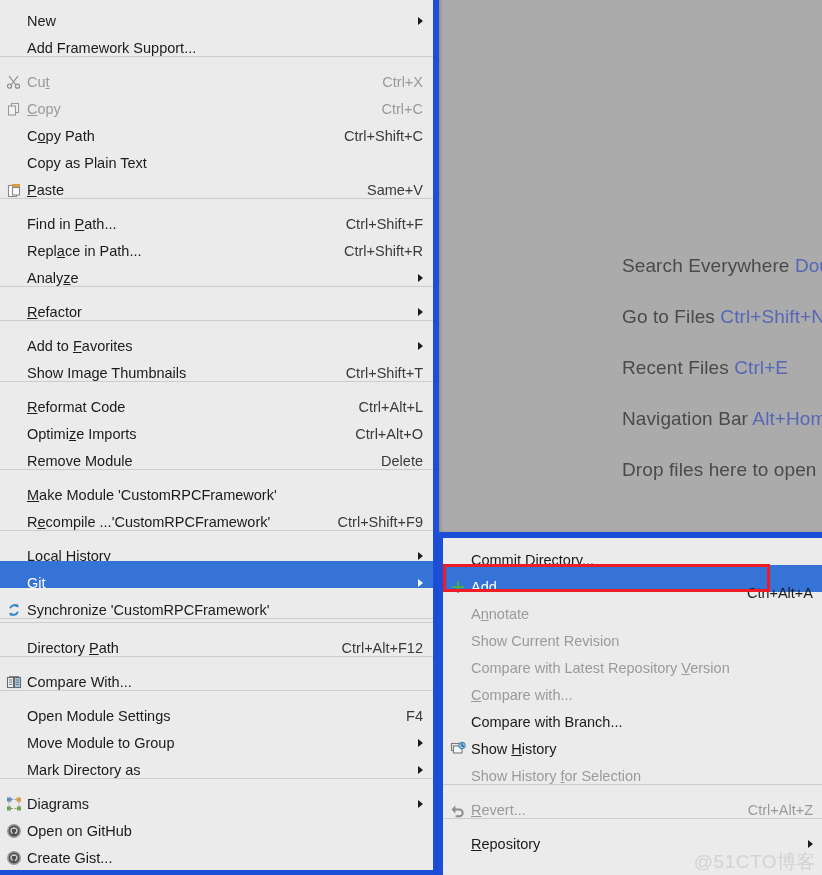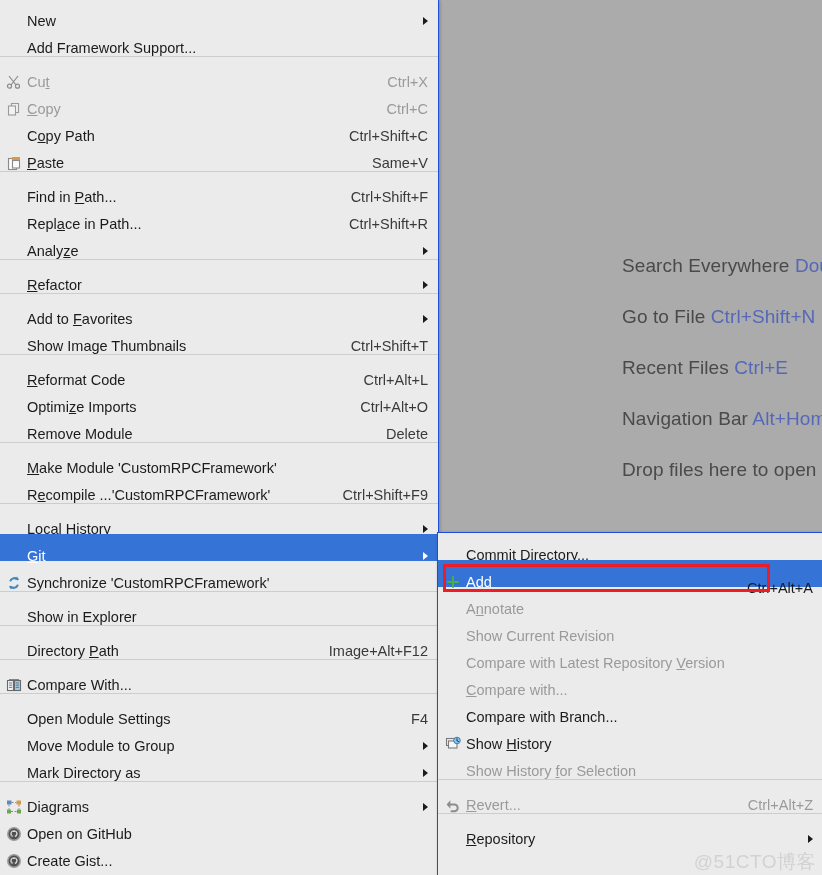--- a/index.html
+++ b/index.html
@@ -33,21 +33,21 @@
     color: #4a4a4a;
     white-space: nowrap;
     letter-spacing: 0.1px;
   }
   .hint-key { color: #5568b8; }
 
   
   .menu {
     position: absolute;
     background: #ebebeb;
-    border: 1px solid #1d4ed8;
+    border: 6px solid #1d4ed8;
     box-sizing: border-box;
     box-shadow: 1px 1px 3px rgba(0,0,0,0.25);
   }
   #main-menu {
     left: -1px;
     top: -1px;
     width: 440px;
     height: 877px;
     border-top: none;
     border-left: none;
@@ -142,21 +142,21 @@
     letter-spacing: 0.5px;
     pointer-events: none;
   }
 </style>
 </head>
 <body>
 
 <div id="editor-backdrop">
   <div id="editor-hints">
       <div class="hint-row"><span>Search Everywhere </span><span class="hint-key">Double Shift</span></div>
-      <div class="hint-row"><span>Go to File </span><span class="hint-key">Ctrl+Shift+N</span></div>
+      <div class="hint-row"><span>Go to Files </span><span class="hint-key">Ctrl+Shift+N</span></div>
       <div class="hint-row"><span>Recent Files </span><span class="hint-key">Ctrl+E</span></div>
       <div class="hint-row"><span>Navigation Bar </span><span class="hint-key">Alt+Home</span></div>
       <div class="hint-row"><span>Drop files here to open</span></div>
     </div>
 </div>
 
 <div class="menu" id="main-menu">
     <div class="mi">
       <span class="mi-icon"></span>
       <span class="mi-label">New</span>
@@ -191,20 +191,24 @@
       </span>
       <span class="mi-label"><span class="ul">C</span>opy</span>
       <span class="mi-accel">Ctrl+C</span>
     </div>
     <div class="mi">
       <span class="mi-icon"></span>
       <span class="mi-label">C<span class="ul">o</span>py Path</span>
       <span class="mi-accel">Ctrl+Shift+C</span>
     </div>
     <div class="mi">
+      <span class="mi-icon"></span>
+      <span class="mi-label">Copy as Plain Text</span>
+    </div>
+    <div class="mi">
       <span class="mi-icon">
         <svg class="ic" width="16" height="16" viewBox="0 0 16 16">
           <g>
             <rect x="2.5" y="3.5" width="8" height="11" fill="#fafafa" stroke="#8a8a8a" stroke-width="1.1"></rect>
             <rect x="6" y="2" width="8" height="5" fill="#d79b45"></rect>
             <rect x="6.5" y="5.5" width="7" height="7.5" fill="#fafafa" stroke="#8a8a8a" stroke-width="1.1"></rect>
           </g>
         </svg>
       </span>
       <span class="mi-label"><span class="ul">P</span>aste</span>
@@ -287,29 +291,25 @@
             <path d="M11.5 4.2a4.6 4.6 0 0 0-7 1.3"></path>
             <path d="M4.5 11.8a4.6 4.6 0 0 0 7-1.3"></path>
           </g>
           <path d="M11 1.4l1.8 3.2-3.6 .2z" fill="#3c8ac4"></path>
           <path d="M5 14.6l-1.8-3.2 3.6-.2z" fill="#3c8ac4"></path>
         </svg>
       </span>
       <span class="mi-label">Synchronize 'CustomRPCFramework'</span>
     </div>
     <div class="sep"></div>
-    <div class="mi">
-      <span class="mi-icon"></span>
-      <span class="mi-label">Show in Explorer</span>
-    </div>
     <div class="sep"></div>
     <div class="mi">
       <span class="mi-icon"></span>
       <span class="mi-label">Directory <span class="ul">P</span>ath</span>
-      <span class="mi-accel">Image+Alt+F12</span>
+      <span class="mi-accel">Ctrl+Alt+F12</span>
     </div>
     <div class="sep"></div>
     <div class="mi">
       <span class="mi-icon">
         <svg class="ic" width="16" height="16" viewBox="0 0 16 16">
           <g>
             <rect x="1.5" y="3.5" width="6" height="10" fill="#eef4fa" stroke="#6a6a6a" stroke-width="1.1"></rect>
             <rect x="8.5" y="3.5" width="6" height="10" fill="#9ecbe8" stroke="#6a6a6a" stroke-width="1.1"></rect>
             <path d="M3 2.2h10v1.6H3z" fill="#6a6a6a"></path>
             <path d="M3 6h3.2M3 8.2h3.2M3 10.4h3.2M9.8 6H13M9.8 8.2H13M9.8 10.4H13" stroke="#6a6a6a" stroke-width="0.9"></path>

